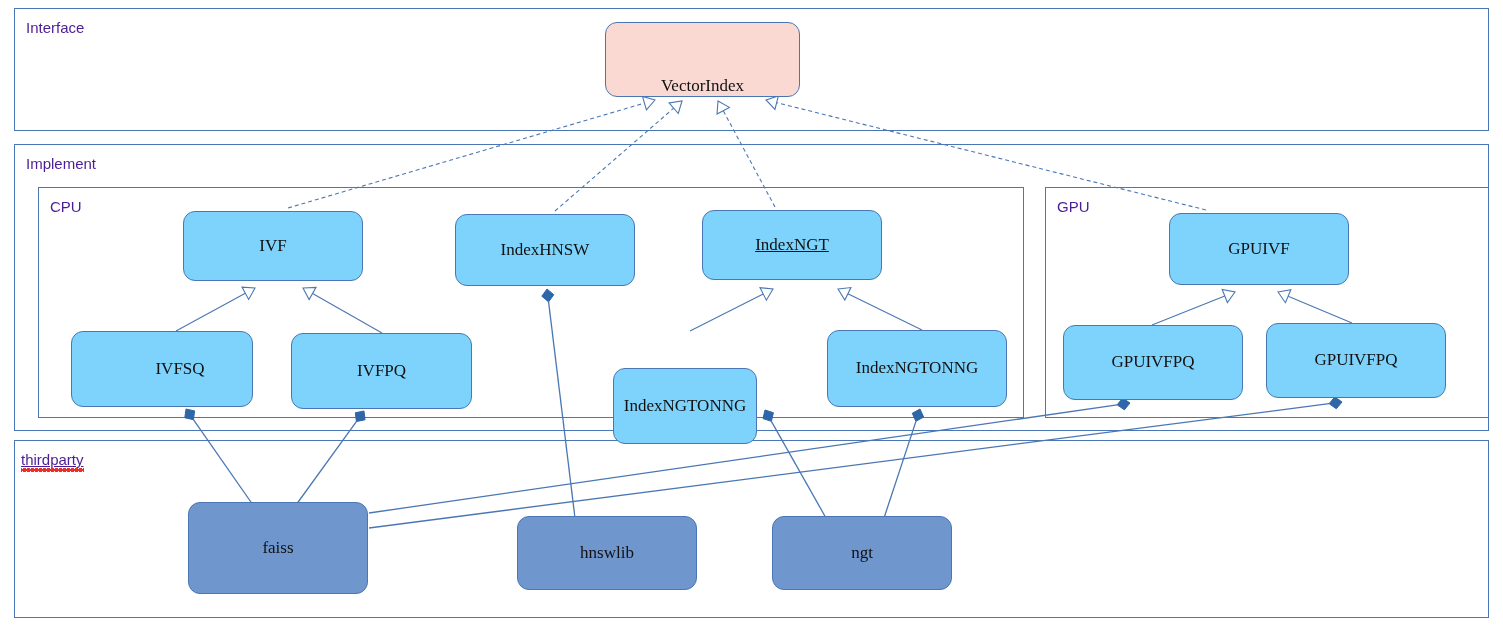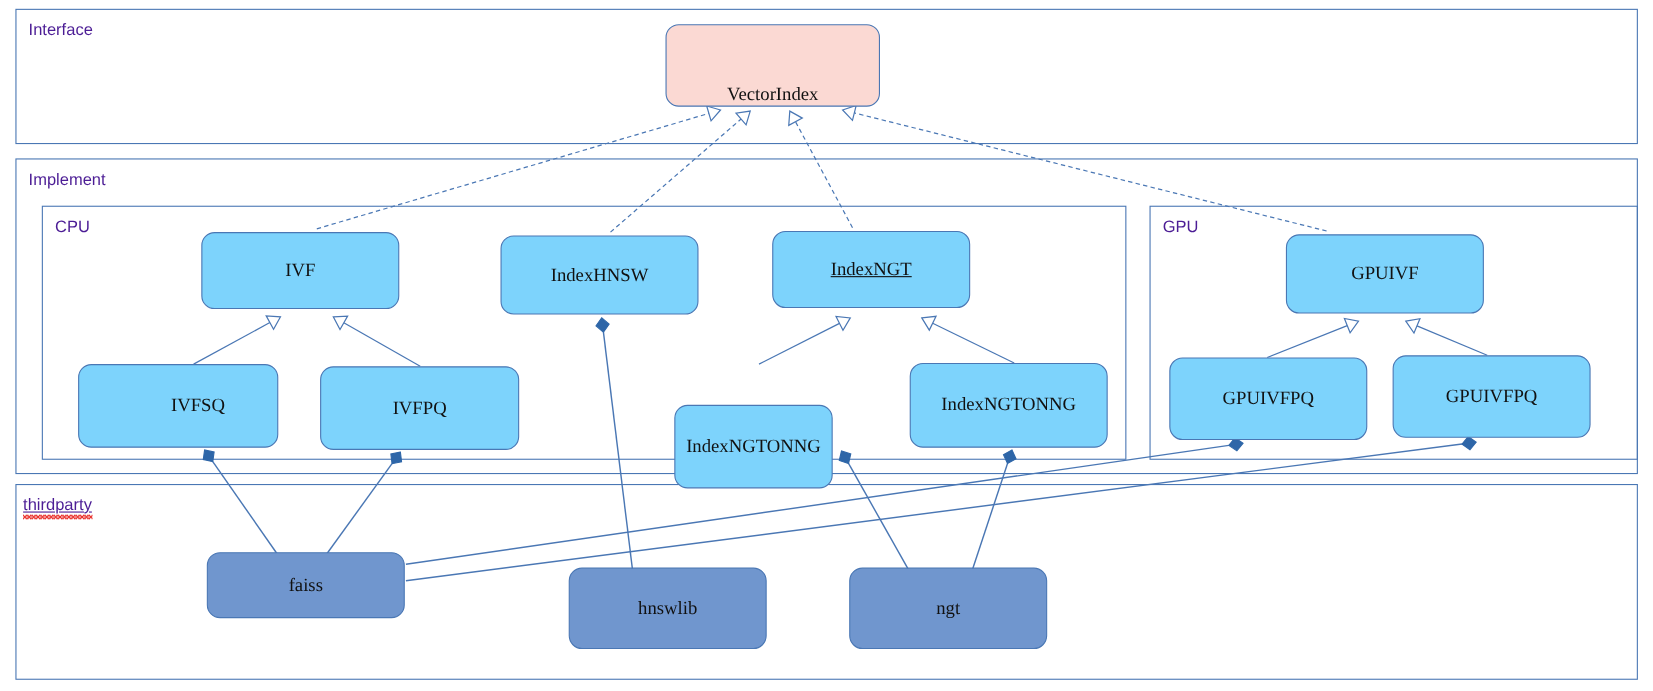--- a/index.html
+++ b/index.html
@@ -144,21 +144,21 @@
       </div>
       <div class="node green" style="left: 827px; top: 330px; width: 180px; height: 77px;">
         <span>IndexNGTONNG</span>
       </div>
       <div class="node green" style="left: 1063px; top: 325px; width: 180px; height: 75px;">
         <span>GPUIVFPQ</span>
       </div>
       <div class="node green" style="left: 1266px; top: 323px; width: 180px; height: 75px;">
         <span>GPUIVFPQ</span>
       </div>
-      <div class="node blue" style="left: 188px; top: 502px; width: 180px; height: 60px;">
+      <div class="node blue" style="left: 188px; top: 502px; width: 180px; height: 92px;">
         <span>faiss</span>
       </div>
       <div class="node blue" style="left: 486px; top: 516px; width: 180px; height: 74px; margin-left: 31px;">
         <span>hnswlib</span>
       </div>
       <div class="node blue" style="left: 772px; top: 516px; width: 180px; height: 74px;">
         <span>ngt</span>
       </div>
     </div>
 

